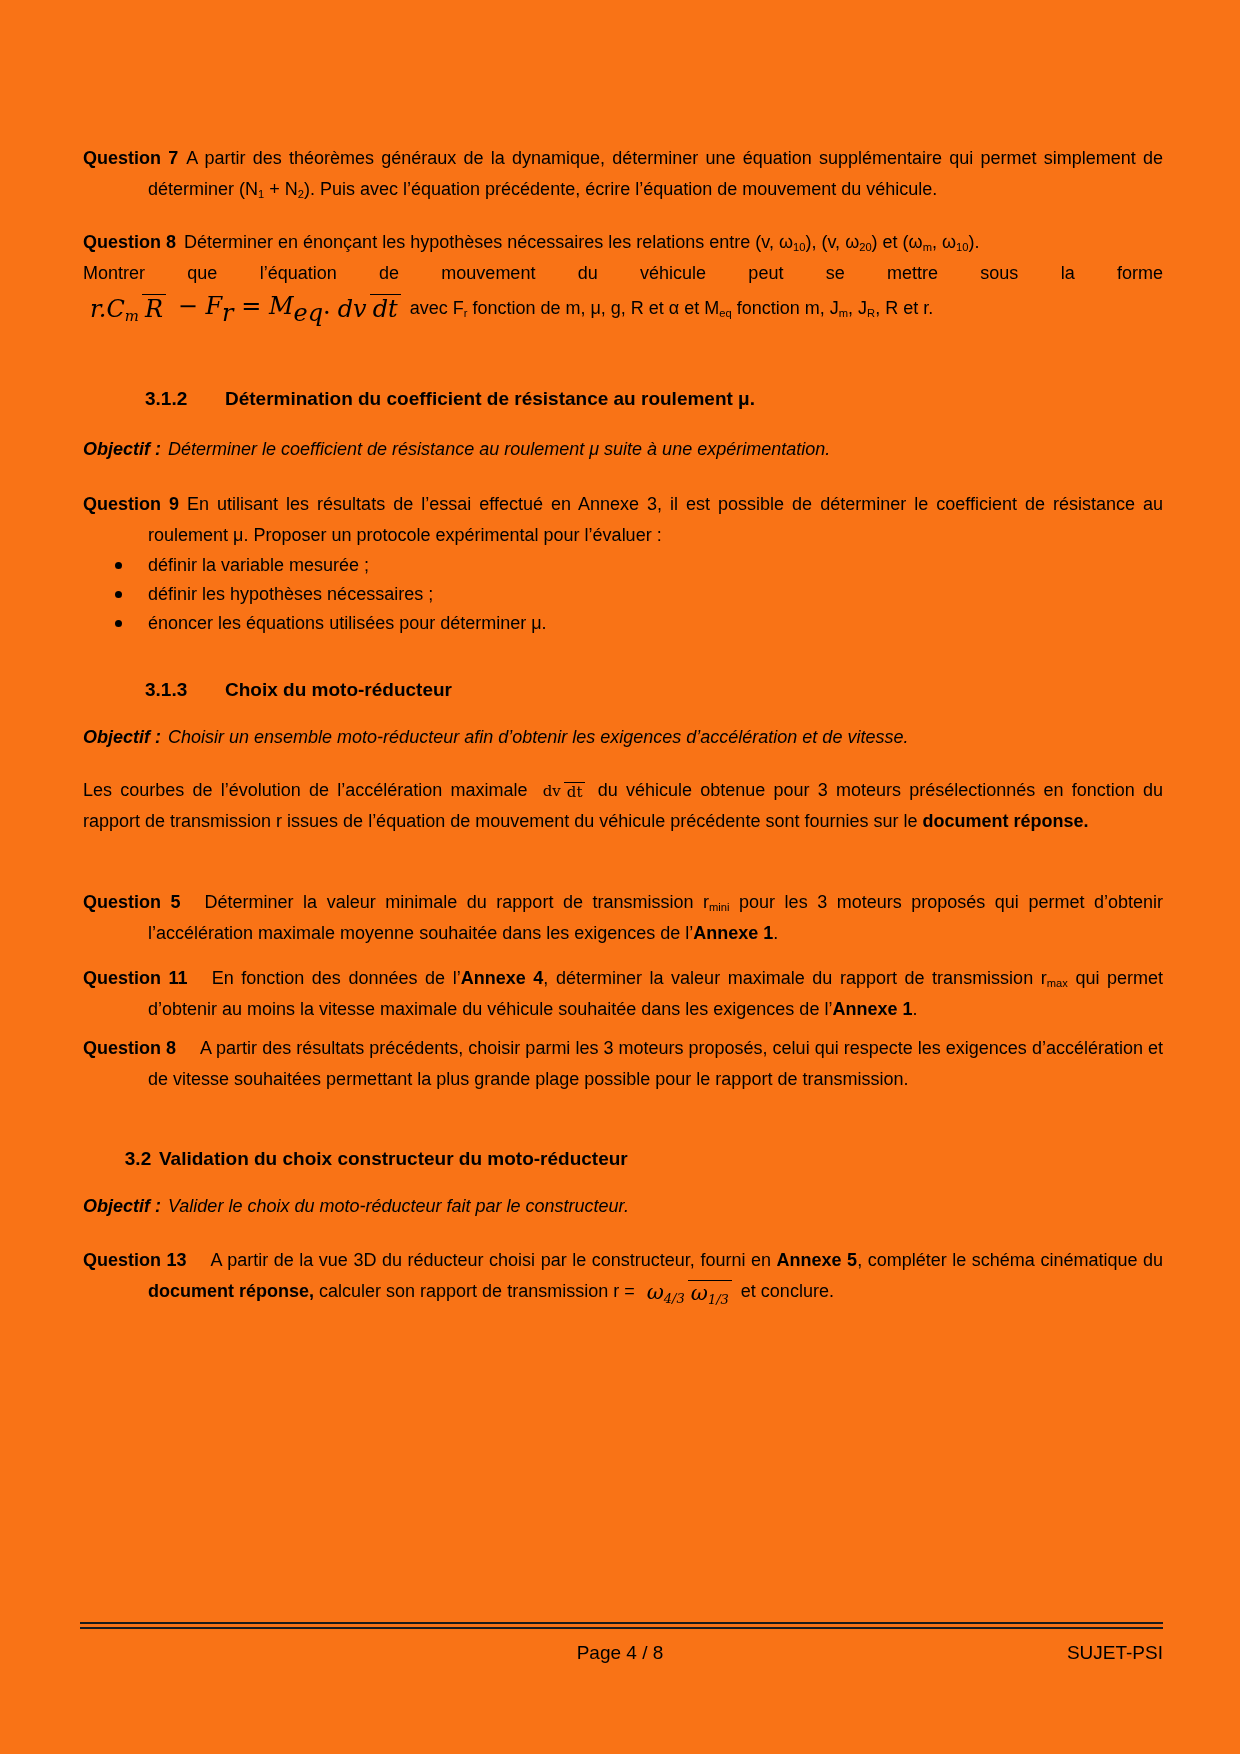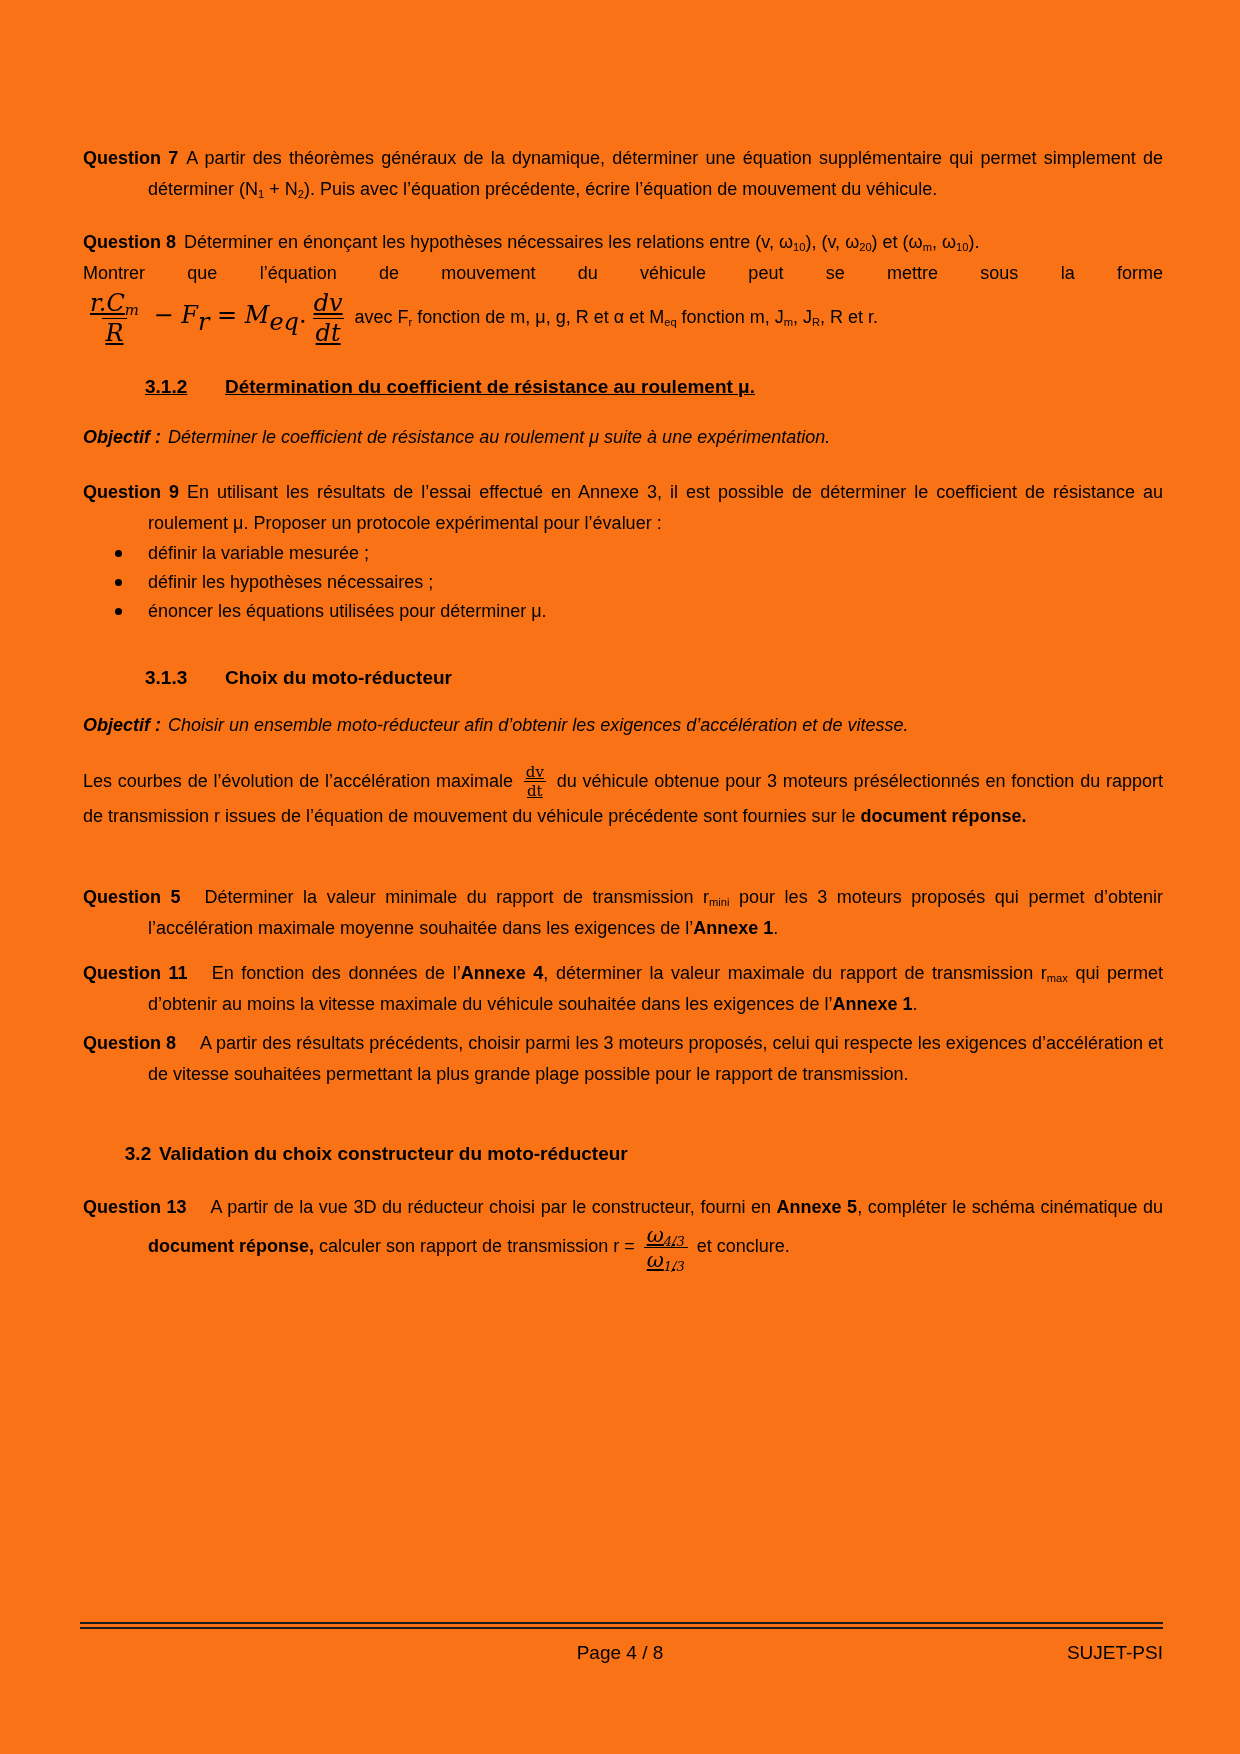--- a/index.html
+++ b/index.html
@@ -10,22 +10,22 @@
   }
   .content { position:absolute; top:143px; left:83px; right:77px; }
   .b { font-weight:bold; }
   .i { font-style:italic; }
   .serif { font-family:"DejaVu Serif", serif; }
   p, h4, ul, div.blk { margin:0; padding:0; }
   .q { padding-left:65px; text-indent:-65px; text-align:justify; line-height:31px; }
   .qlabel { font-weight:bold; padding-right:8px; }
   .qlabel.wide { padding-right:24px; }
   sub { font-size:0.62em; vertical-align:-0.3em; line-height:0; }
-  .frac { display:inline-flex; flex-direction:column; align-items:center;
-          vertical-align:middle; line-height:1.15; margin:0 4px; text-indent:0;text-decoration:underline; }
+  .frac { display:inline-flex; flex-direction:row; align-items:center;
+          vertical-align:middle; line-height:1.15; margin:0 4px; text-indent:0; }
   .frac .num { padding:0 3px; }
   .frac .den { border-top:1.6px solid #000; padding:0 3px; }
   .frac-lg { font-size:24px; }
   .frac-md { font-size:21px; }
   .frac-sm { font-size:15px; }
   .q8line2 { margin-left:102px; margin-top:2px; line-height:31px;
              text-align:justify; text-align-last:justify; }
   .fline { margin-left:107px; margin-top:6px; line-height:34px; }
   .fline > .run.serif { font-size:24px; }
   .heading { font-size:19px; font-weight:bold; display:flex; line-height:31px; }
@@ -34,21 +34,21 @@
   .h32 { margin-left:34px;text-align:center; }
   .h32 .hnum { width:42px; flex:none; }
   .obj { font-style:italic; line-height:31px; }
   .objlabel { font-weight:bold; margin-right:7px; }
   .para { text-align:justify; line-height:31px; }
   .bullets { list-style:none; }
   .bullets li { position:relative; padding-left:65px; line-height:29px; }
   .bullet-dot { position:absolute; left:32px; top:11px; width:7px; height:7px;
                 border-radius:50%; background:#000; }
   .mt-q8    { margin-top:22px; }
-  .mt-h312  { margin-top:24px;text-decoration:underline; }
+  .mt-h312  { margin-top:58px; }
   .mt-obj1  { margin-top:20px; }
   .mt-q9    { margin-top:24px; }
   .mt-h313  { margin-top:36px; }
   .mt-obj2  { margin-top:17px; }
   .mt-para  { margin-top:22px; }
   .mt-q10   { margin-top:50px; }
   .mt-q11   { margin-top:14px; }
   .mt-q12   { margin-top:8px; }
   .mt-h32   { margin-top:48px; }
   .mt-obj3  { margin-top:17px; }
@@ -108,20 +108,21 @@
 
     <p class="q mt-q11"><span class="qlabel wide">Question 11</span><span><span class="run">En fonction des données de l’</span><span class="run b">Annexe 4</span><span class="run">, déterminer la valeur maximale du rapport de transmission r</span><sub class="run">max</sub><span class="run"> qui permet d’obtenir au moins la vitesse maximale du véhicule souhaitée dans les exigences de l’</span><span class="run b">Annexe 1</span><span class="run">.</span></span></p>
 
     <p class="q mt-q12"><span class="qlabel wide">Question 8</span><span><span class="run">A partir des résultats précédents, choisir parmi les 3 moteurs proposés, celui qui respecte les exigences d’accélération et de vitesse souhaitées permettant la plus grande plage possible pour le rapport de transmission.</span></span></p>
 
     <h4 class="heading h32 mt-h32">
         <span class="hnum">3.2</span>
         <span>Validation du choix constructeur du moto-réducteur</span>
       </h4>
 
+    <p class="obj mt-obj3"><span class="objlabel">Objectif :</span><span>Valider le choix du moto-réducteur fait par le constructeur.</span></p>
 
     <p class="q mt-q13"><span class="qlabel wide">Question 13</span><span><span class="run">A partir de la vue 3D du réducteur choisi par le constructeur, fourni en </span><span class="run b">Annexe 5</span><span class="run">, compléter le schéma cinématique du </span><span class="run b">document réponse,</span><span class="run"> calculer son rapport de transmission r = </span><span class="frac frac-md">
             <span class="num"><span class="run i serif">ω</span><sub class="run i serif">4/3</sub></span>
             <span class="den"><span class="run i serif">ω</span><sub class="run i serif">1/3</sub></span>
           </span><span class="run"> et conclure.</span></span></p>
 
   </main>
 
   <div class="footer-rule"></div>
   <div class="footer-page">Page 4 / 8</div>

